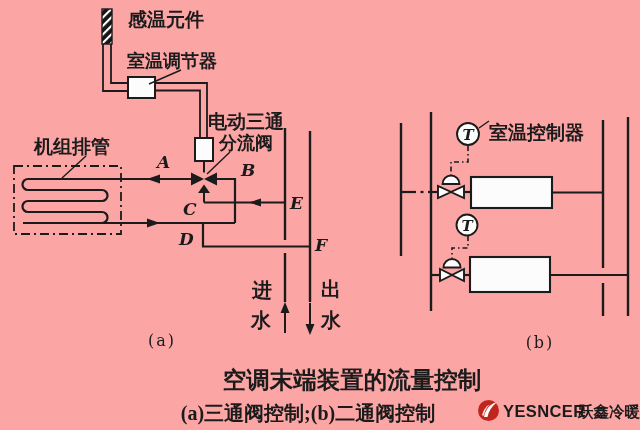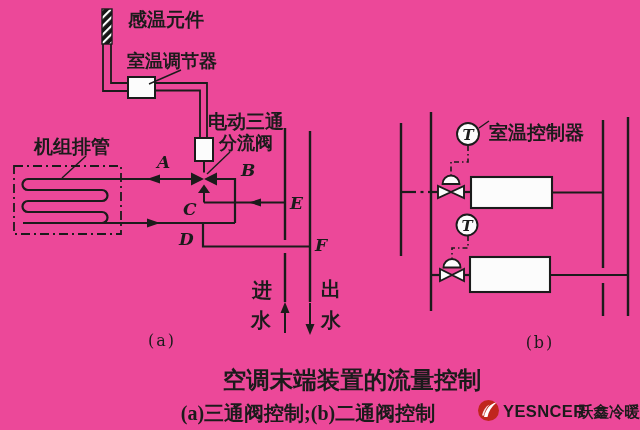--- a/index.html
+++ b/index.html
@@ -1,18 +1,18 @@
 <!DOCTYPE html>
 <html><head>
 <meta charset="utf-8">
 <style>
   html,body{margin:0;padding:0;}
   .stage{
     width:640px;height:430px;
-    background:#ec4899;
+    background:#fca5a5;
     position:relative;
     font-family:"Liberation Serif", serif;
     overflow:hidden;
   }
   svg{display:block;}
   text{fill:#1b1b1b;}
   .cjk{font-family:"Liberation Serif", serif; font-weight:bold;}
   .pt{font-family:"DejaVu Serif", serif; font-style:italic; font-weight:bold; font-size:17px;}
   .tag{font-family:"DejaVu Serif", serif; font-size:16px; letter-spacing:2px;}
   .tsym{font-family:"DejaVu Serif", serif; font-style:italic; font-weight:bold; font-size:15px; text-anchor:middle;}

